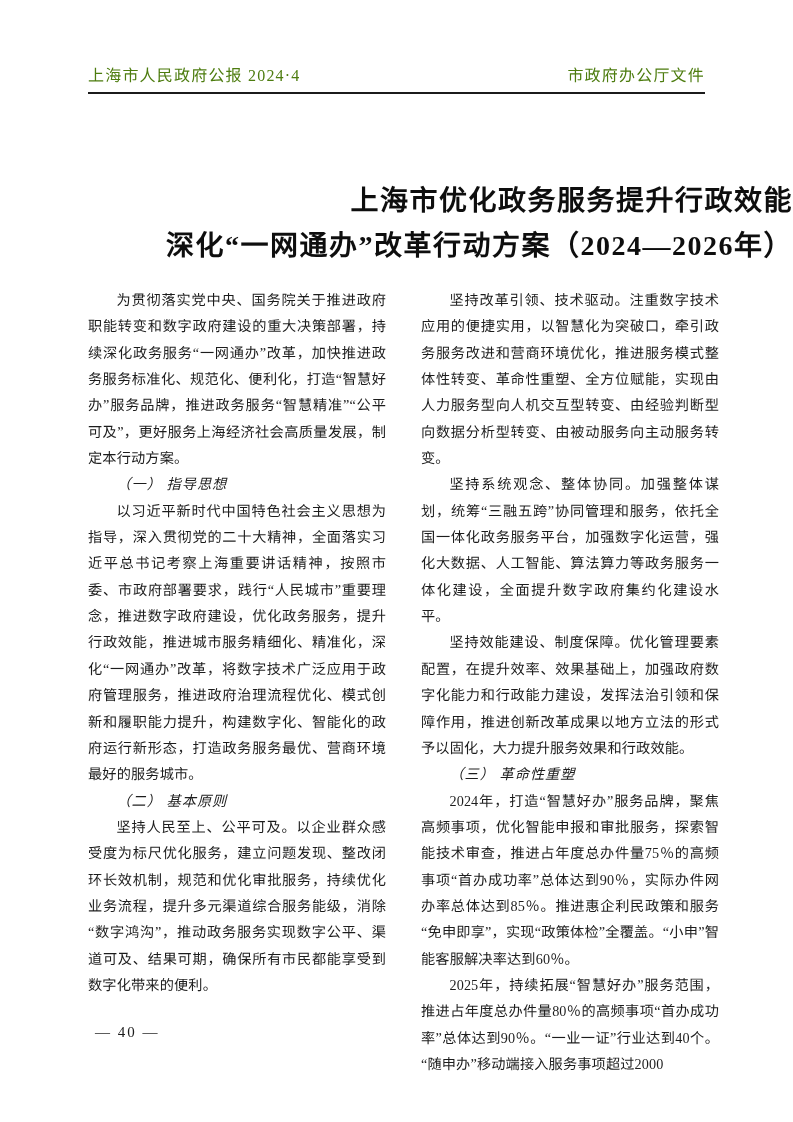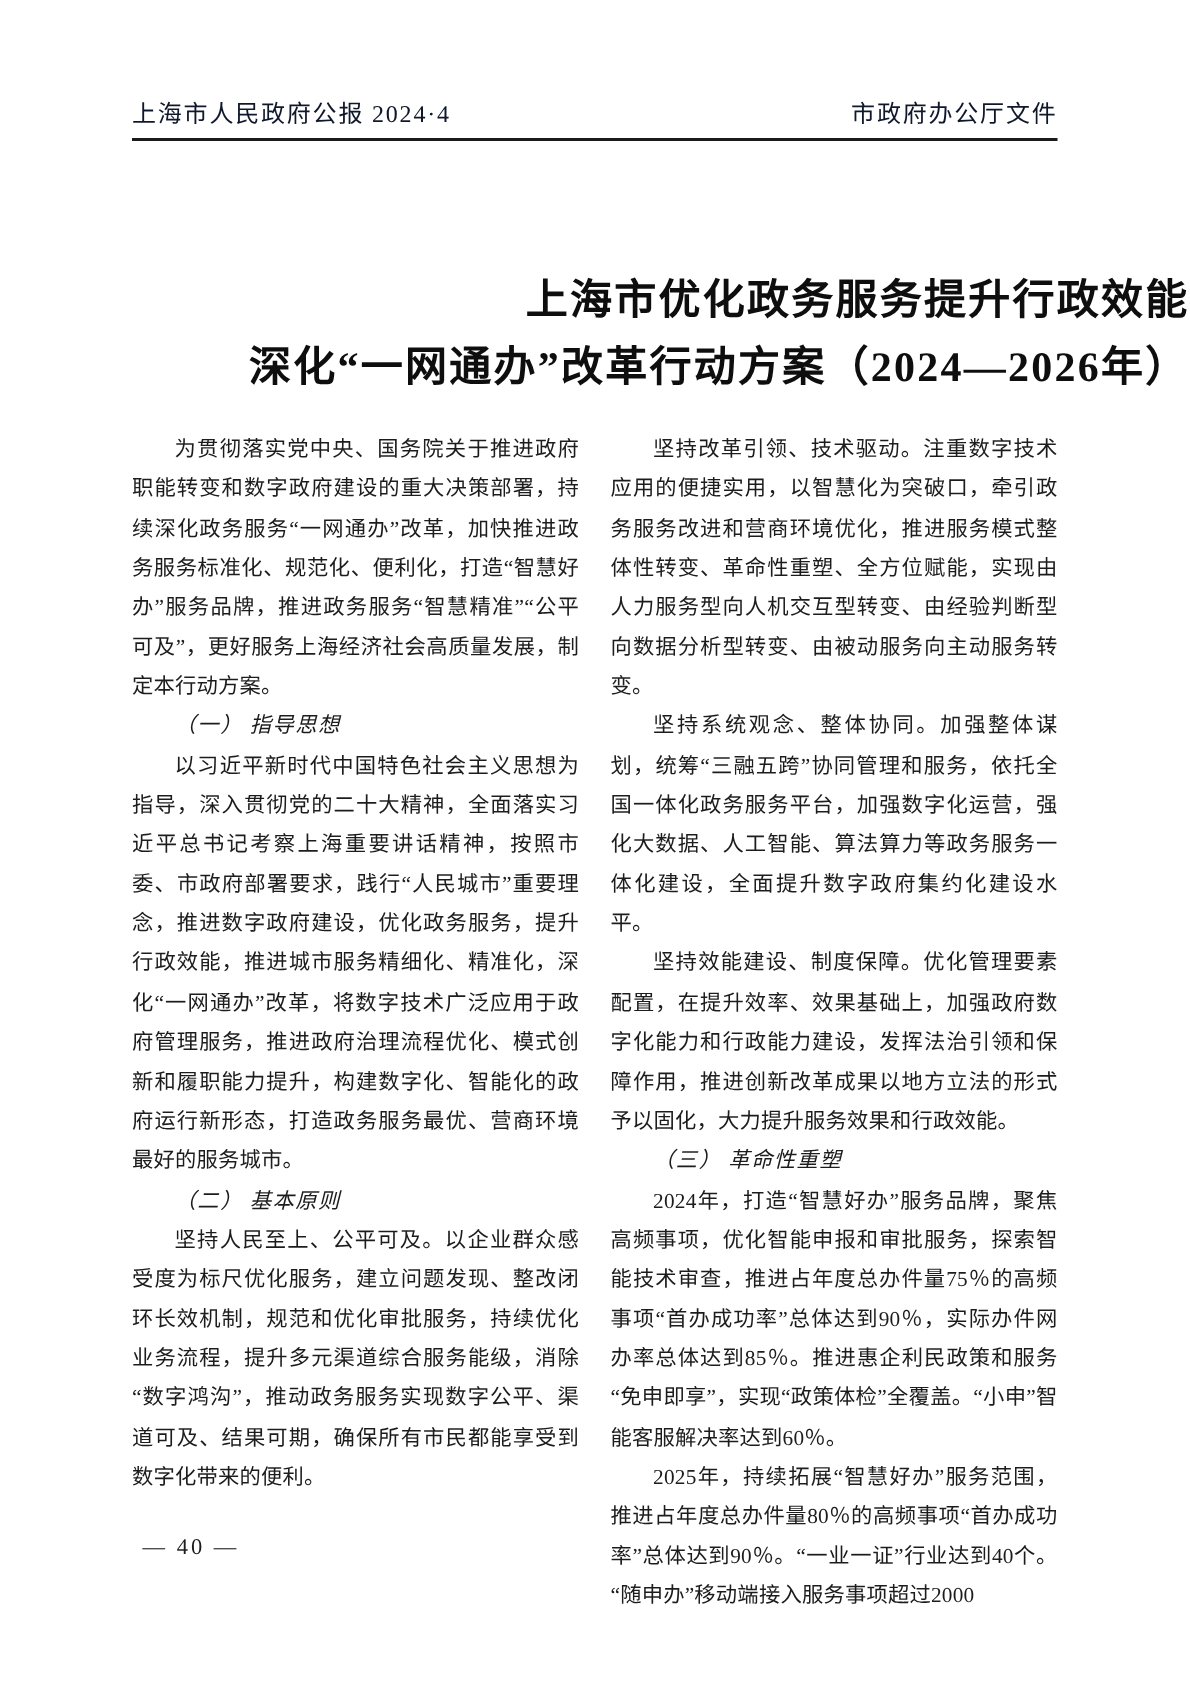--- a/index.html
+++ b/index.html
@@ -19,21 +19,21 @@
   .page-header {
     position: absolute;
     top: 62px;
     left: 88px;
     right: 88px;
     display: flex;
     justify-content: space-between;
     align-items: baseline;
     font-size: 16px;
     letter-spacing: 1.2px;
-    color: #0f172a;
+    color: #4d7c0f;
   }
   .header-rule {
     position: absolute;
     top: 92px;
     left: 88px;
     right: 88px;
     height: 0;
     border-top: 2px solid #1b1b1b;
   }
   .doc-title {
@@ -50,21 +50,21 @@
     color: #0e0e0e;
     font-family: "Liberation Serif", "DejaVu Serif", serif;
   }
   .title-line { display: block; }
   .columns {
     position: absolute;
     top: 287px;
     left: 88px;
     width: 617px;
     display: flex;
-    gap: 21px;
+    gap: 35px;
   }
   .column {
     width: 298px;
     flex: 0 0 298px;
   }
   .block {
     margin: 0;
     font-size: 14.2px;
     line-height: 26.35px;
     letter-spacing: 0.15px;

